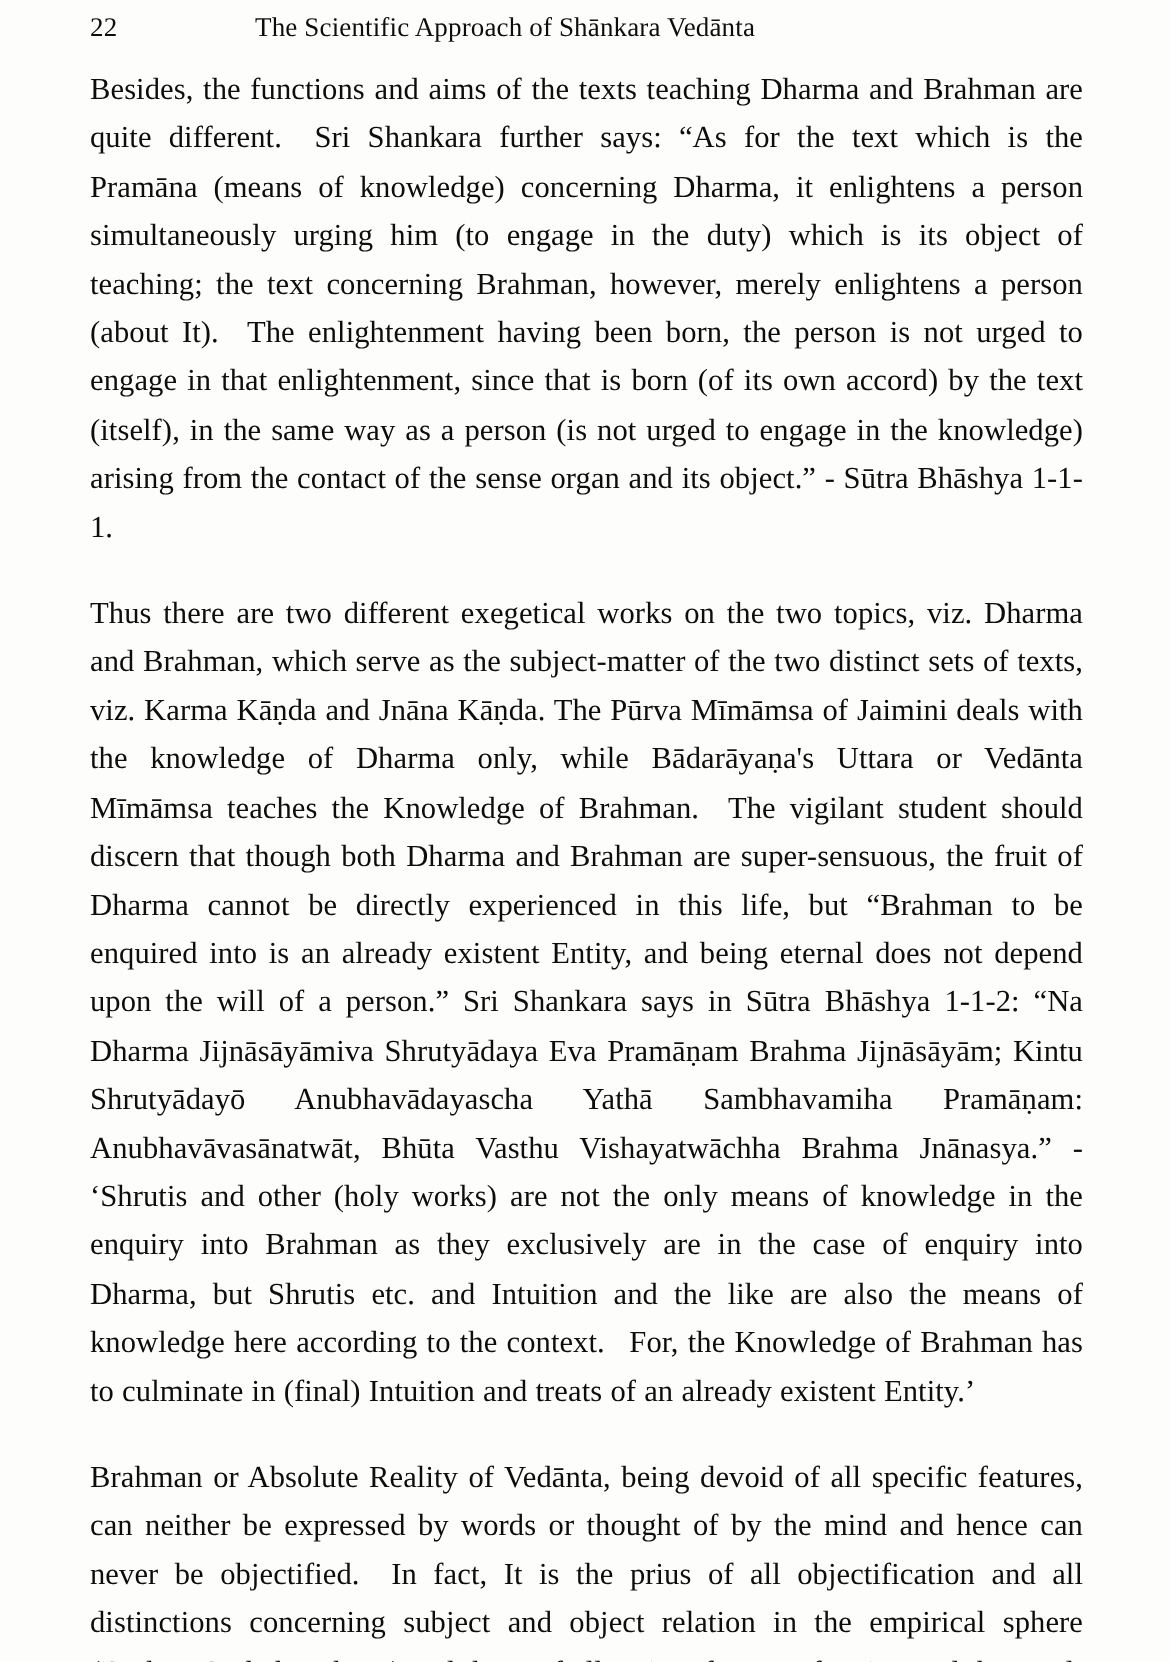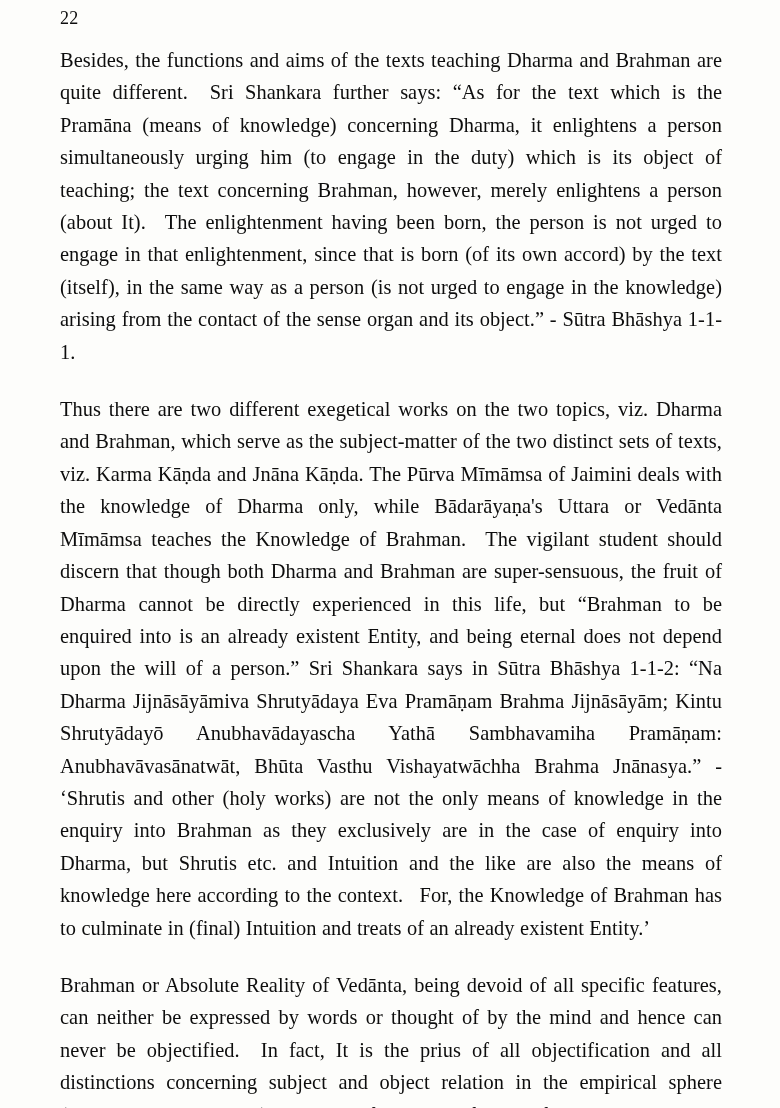--- a/index.html
+++ b/index.html
@@ -74,20 +74,21 @@
     font-style: normal;
   }
 </style>
 </head>
 <body style="background: rgb(253, 253, 251); color: rgb(13, 13, 13);">
 
 <div class="page">
 
   <div class="running-head">
     <span class="folio">22</span>
+    <span class="head-title">The Scientific Approach of Shānkara Vedānta</span>
   </div>
 
   <div class="text-column">
     <p class="para"><span class="up">Besides, the functions and aims of the texts teaching Dharma and Brahman are quite different.  Sri Shankara further says: “As for the text which is the </span><span class="it">Pramāna</span><span class="up"> (means of knowledge) concerning Dharma, it enlightens a person simultaneously urging him (to engage in the duty) which is its object of teaching; the text concerning Brahman, however, merely enlightens a person (about It).  The enlightenment having been born, the person is not urged to engage in that enlightenment, since that is born (of its own accord) by the text (itself), in the same way as a person (is not urged to engage in the knowledge) arising from the contact of the sense organ and its object.” - Sūtra Bhāshya 1-1-1.</span></p>
     <p class="para"><span class="up">Thus there are two different exegetical works on the two topics, viz. Dharma and Brahman, which serve as the subject-matter of the two distinct sets of texts, viz. Karma Kāṇda and Jnāna Kāṇda. The Pūrva Mīmāmsa of Jaimini deals with the knowledge of Dharma only, while Bādarāyaṇa's Uttara or Vedānta Mīmāmsa teaches the Knowledge of Brahman.  The vigilant student should discern that though both Dharma and Brahman are super-sensuous, the fruit of Dharma cannot be directly experienced in this life, but “Brahman to be enquired into is an already existent Entity, and being eternal does not depend upon the will of a person.” Sri Shankara says in Sūtra Bhāshya 1-1-2: </span><span class="it">“Na Dharma Jijnāsāyāmiva Shrutyādaya Eva Pramāṇ</span><span class="up">am</span><span class="it"> Brahma Jijnāsāyām; Kintu Shrutyādayō Anubhavādayascha Yathā Sambhavamiha Pramāṇ</span><span class="up">am: </span><span class="it">Anubhavāvasānatwāt, Bhūta Vasthu Vishayatwāchha Brahma Jnānasya.”</span><span class="up"> - ‘Shrutis and other (holy works) are not the only means of knowledge in the enquiry into Brahman as they exclusively are in the case of enquiry into Dharma, but Shrutis etc. and Intuition and the like are also the means of knowledge here according to the context.  For, the Knowledge of Brahman has to culminate in (final) Intuition and treats of an already existent Entity.’</span></p>
     <p class="para"><span class="up">Brahman or Absolute Reality of Vedānta, being devoid of all specific features, can neither be expressed by words or thought of by the mind and hence can never be objectified.  In fact, It is the prius of all objectification and all distinctions concerning subject and object relation in the empirical sphere (</span><span class="it">Grāhya Grāhaka Bhāva</span><span class="up">) and those of all action, factors of action and the result (</span></p>
   </div>
 
 </div>
 

